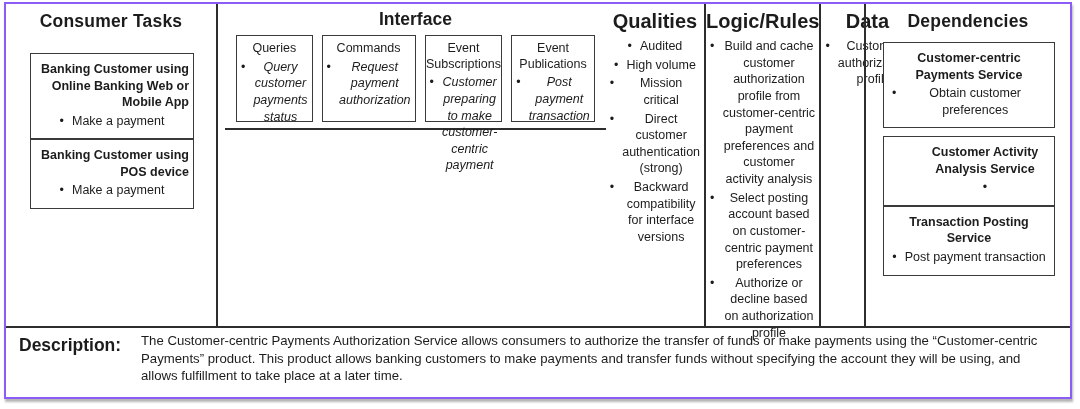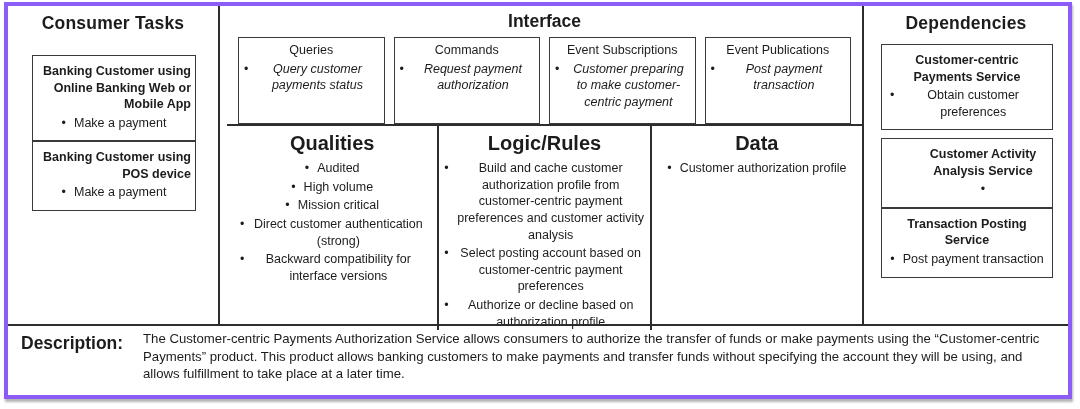--- a/index.html
+++ b/index.html
@@ -6,21 +6,21 @@
   html, body { margin: 0; padding: 0; background: #ffffff; }
   body {
     width: 1080px; height: 409px;
     font-family: "Liberation Sans", sans-serif;
     color: #1c1c1c;
     overflow: hidden;
   }
   .page { padding: 2px 6px 7px 4px; }
   .canvas {
     width: 1068px; height: 397px;
-    border: 4px solid #8b5cf6;
+    border: 2px solid #8b5cf6;
     background: #ffffff;
     display: flex; flex-direction: column;
     box-shadow: 1px 3px 2px rgba(120,120,120,.55);
   }
   .main { flex: 1; display: flex; min-height: 0; }
 
   
   .col-consumer { width: 212px; border-right: 2px solid #2d2d2d; }
   .col-title {
     text-align: center; font-weight: bold; font-size: 17.5px;
@@ -35,21 +35,21 @@
   .card-title {
     font-weight: bold; font-size: 12.5px; line-height: 1.32;
     text-align: center; margin: 0 auto;
   }
   .col-consumer .card { margin: 0 22px 0 24px; }
   .col-consumer .card:nth-of-type(1) { margin-top: 41px; }
   .col-consumer .card:nth-of-type(2) { margin-top: 21px; }
   .col-consumer .card-title { max-width: 168px; text-align: right; }
 
   
-  .col-mid { flex: 1; display: flex; flex-direction: column; min-width: 0; padding-left: 7px; }
+  .col-mid { flex: 1; display: flex; flex-direction: row; min-width: 0; padding-left: 7px; }
   .iface-top { height: 126px; border-bottom: 2px solid #2d2d2d; }
   .iface-title { text-align: center; font-weight: bold; font-size: 17.5px; padding-top: 5px; }
   .iface-boxes { display: flex; gap: 9px; padding: 5px 11px 0; }
   .ibox {
     flex: 1; height: 87px;
     border: 1.5px solid #3a3a3a;
     padding-top: 5px;
   }
   .ibox-title { font-weight: normal; font-size: 12.5px; text-align: center; line-height: 1.25; }
   .ibox .t { max-width: 122px; font-style: italic; }

